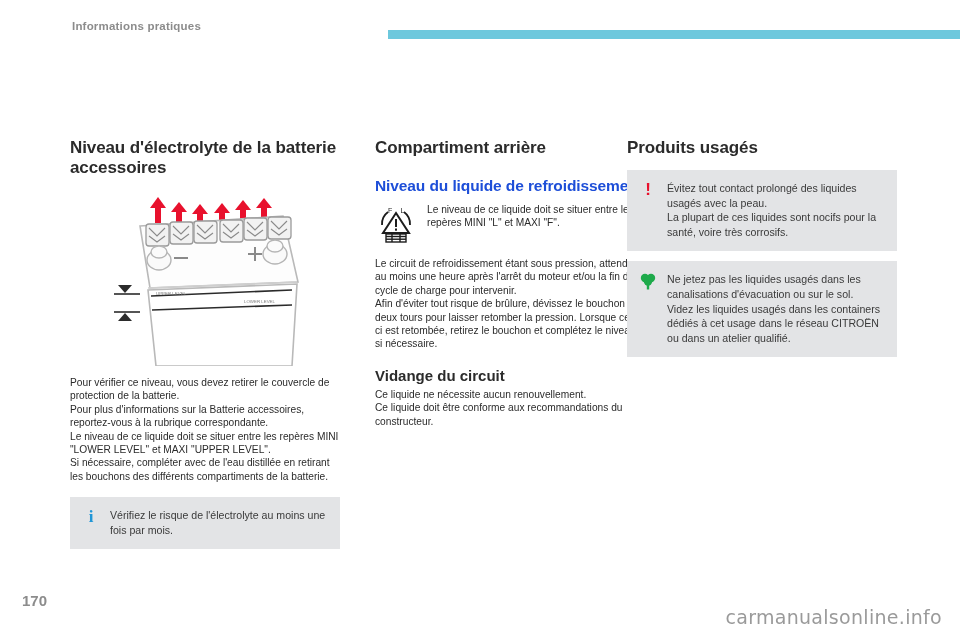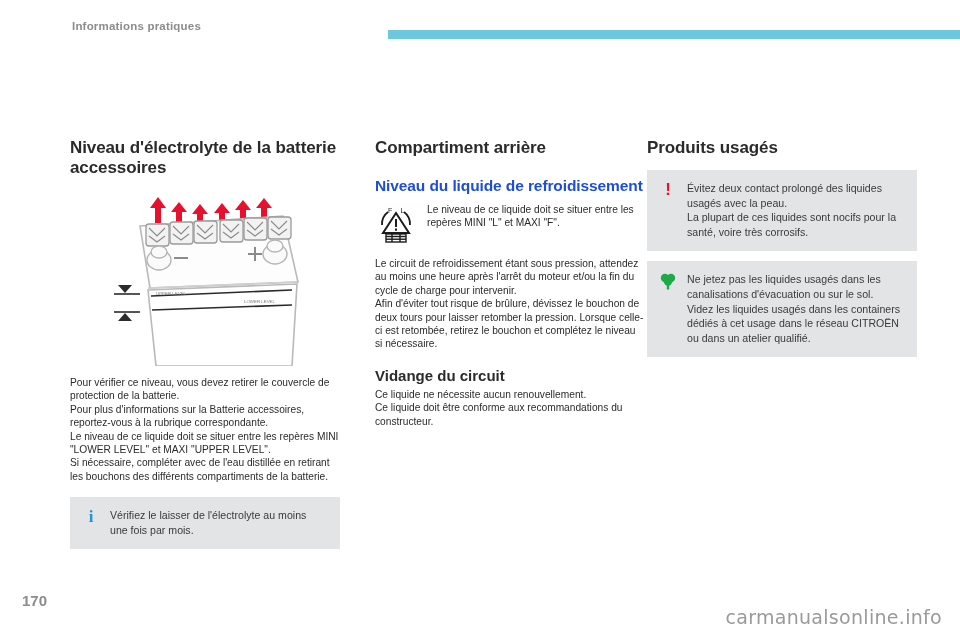--- a/index.html
+++ b/index.html
@@ -20,21 +20,21 @@
   }
   .header-rule {
     position: absolute; left: 388px; top: 30px;
     width: 572px; height: 9px; background: #6dc8dd;
   }
 
   
   .col { position: absolute; top: 138px; width: 270px; }
   .col-1 { left: 70px; }
   .col-2 { left: 375px; }
-  .col-3 { left: 647px; }
+  .col-3 { left: 627px; }
 
   h1.sec-title {
     font-size: 17px; font-weight: 700; color: #2b2b2b;
     line-height: 20px; letter-spacing: -.1px;
     margin-bottom: 12px;
   }
   h2.sub-title {
     font-size: 15.5px; font-weight: 700; color: #1d4ed8;
     line-height: 19px; letter-spacing: -.1px;
     margin-top: 18px; margin-bottom: 8px;
@@ -186,21 +186,21 @@
 
     <p class="body">Pour vérifier ce niveau, vous devez retirer le couvercle de protection de la batterie.</p>
     <p class="body">Pour plus d'informations sur la Batterie accessoires, reportez-vous à la rubrique correspondante.</p>
     <p class="body">Le niveau de ce liquide doit se situer entre les repères MINI "LOWER LEVEL" et MAXI "UPPER LEVEL".</p>
     <p class="body">Si nécessaire, compléter avec de l'eau distillée en retirant les bouchons des différents compartiments de la batterie.</p>
 
     <div class="callout callout-info">
       <span class="ico-wrap">
         <span class="icon-info">i</span>
       </span>
-      <span class="cal-text">Vérifiez le laisser de l'électrolyte au moins une fois par mois.</span>
+      <span class="cal-text">Vérifiez le risque de l'électrolyte au moins une fois par mois.</span>
     </div>
   </div>
 
   <div class="col col-2">
 
     <h1 class="sec-title">Compartiment arrière</h1>
 
     <h2 class="sub-title">Niveau du liquide de refroidissement</h2>
 
     <div style="display:flex; gap:10px; align-items:flex-start; margin-bottom:8px;">
@@ -238,21 +238,21 @@
   </div>
 
   <div class="col col-3">
 
     <h1 class="sec-title">Produits usagés</h1>
 
     <div class="callout">
       <span class="ico-wrap">
         <span class="icon-warn">!</span>
       </span>
-      <span class="cal-text" style="white-space:pre-line;">Évitez deux contact prolongé des liquides usagés avec la peau.
+      <span class="cal-text" style="white-space:pre-line;">Évitez tout contact prolongé des liquides usagés avec la peau.
 La plupart de ces liquides sont nocifs pour la santé, voire très corrosifs.</span>
     </div>
 
     <div class="col3-gap"></div>
 
     <div class="callout">
       <span class="ico-wrap">
         <svg width="16" height="17" viewBox="0 0 16 17">
           <g fill="#1eaa4b">
             <circle cx="5" cy="5" r="4.2"></circle>

